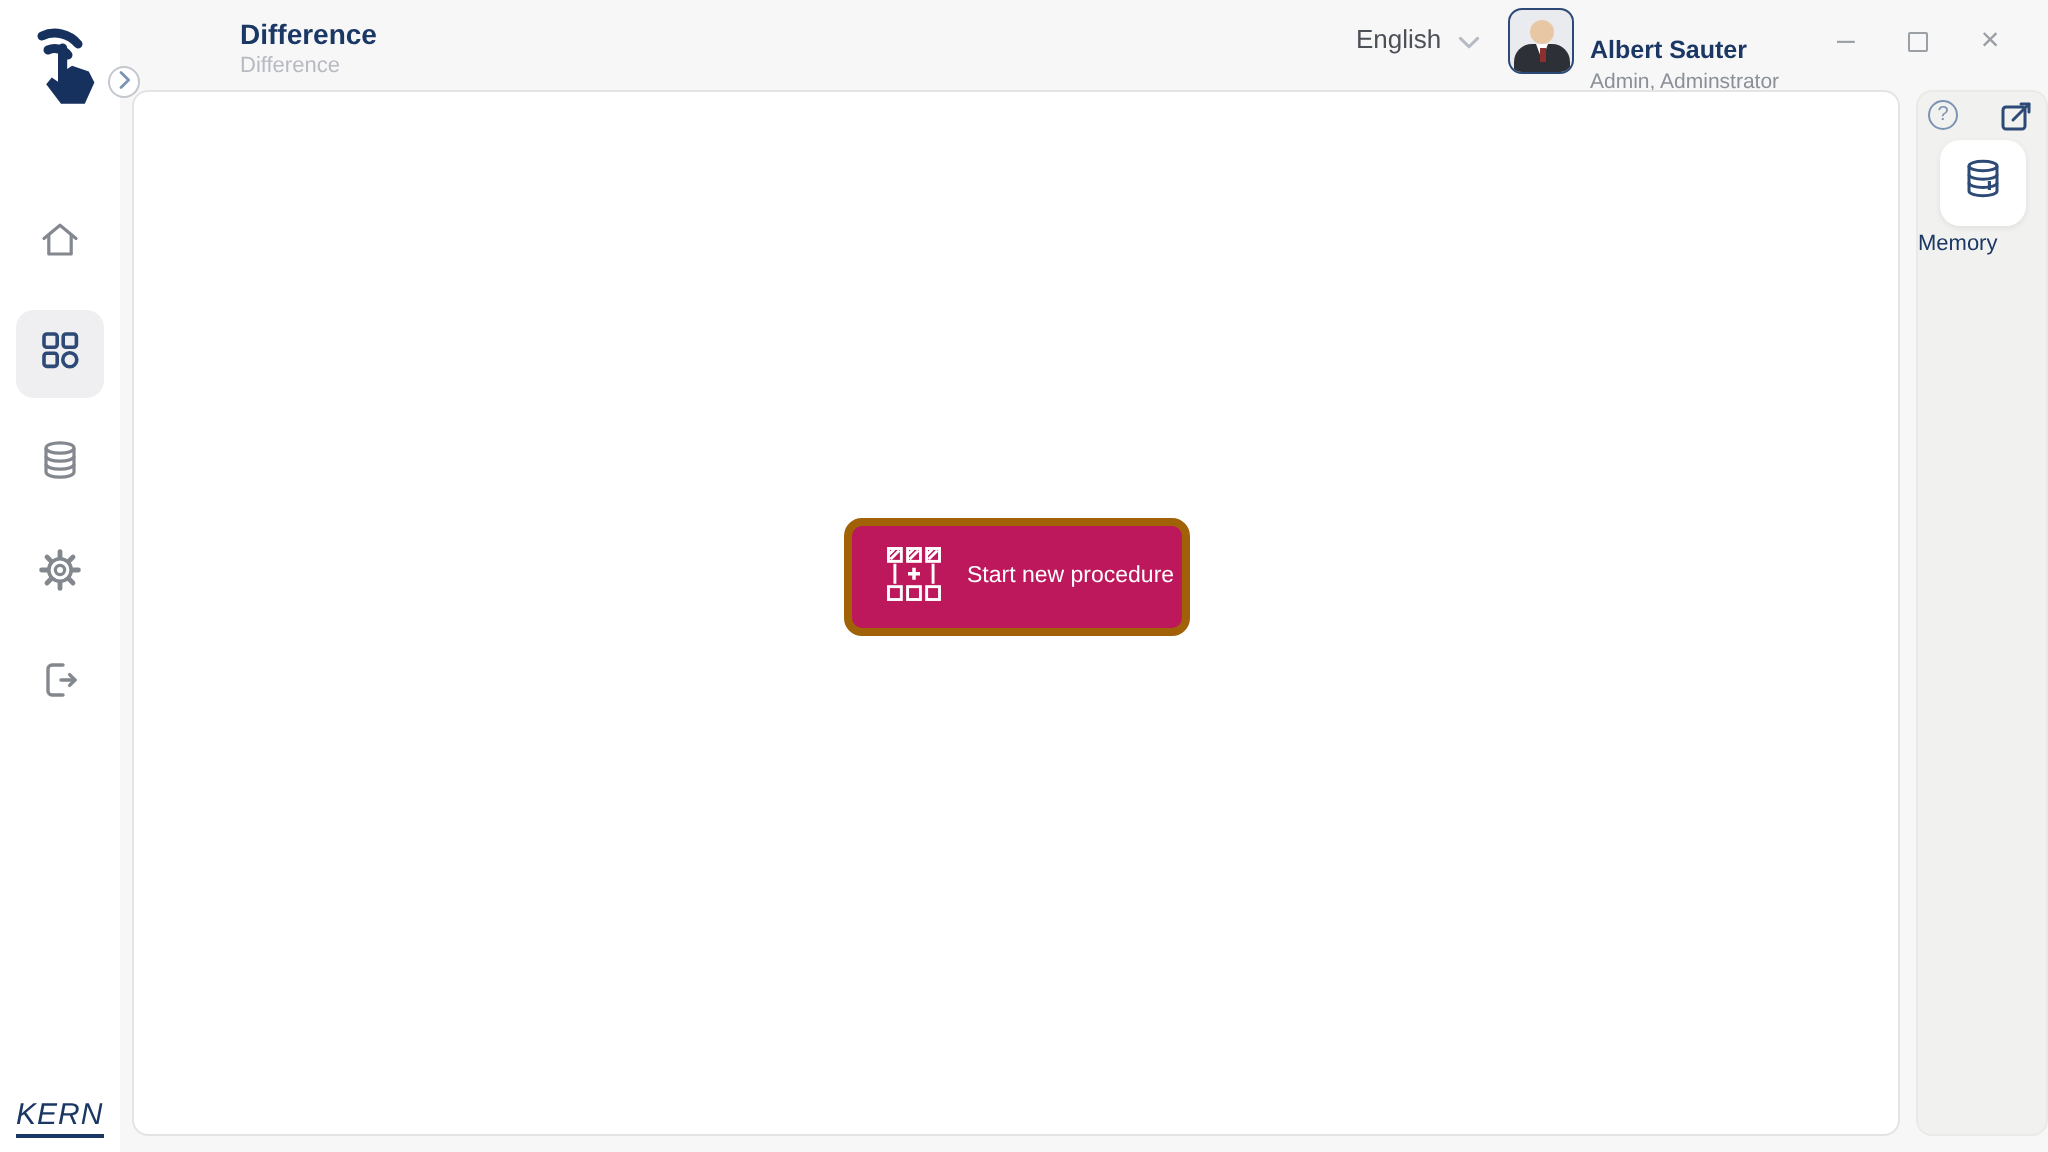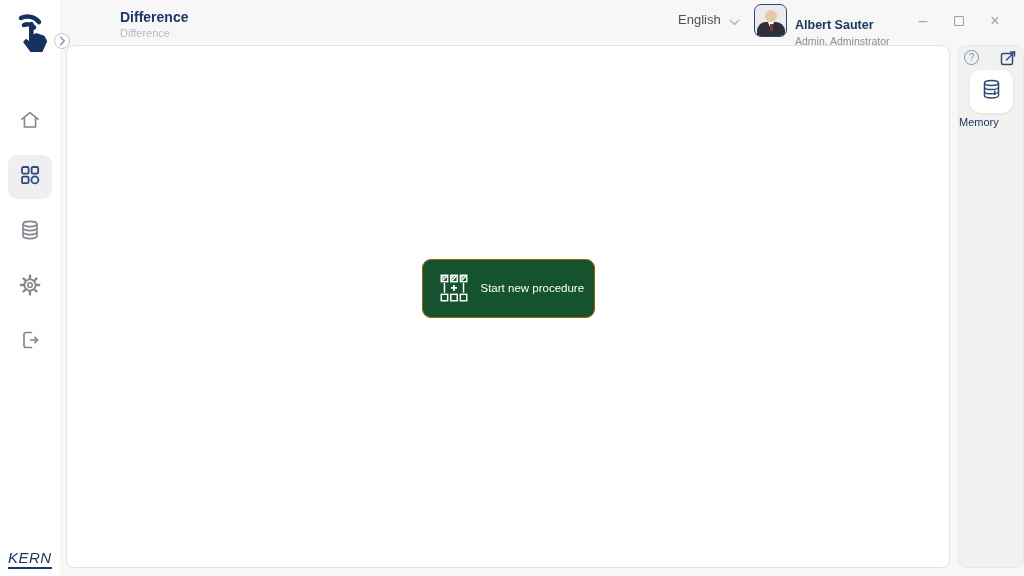--- a/index.html
+++ b/index.html
@@ -64,21 +64,21 @@
   .button-row {
     position:absolute; left:0; top:213px; width:100%;
     display:flex; justify-content:center; gap:47px;
   }
   .proc-btn {
     width:173px; height:59px; border-radius:9px;
     display:flex; align-items:center; gap:13px; padding-left:17px;
     font-size:11.5px; cursor:pointer; text-align:left;
   }
   .proc-btn .lbl { max-width:112px; line-height:1.3; }
-  .proc-btn.primary { background:#14532d; color:#ffffff; border:1px solid #a16207; }
+  .proc-btn.primary { background:#be185d; color:#ffffff; border:4px solid #a16207; }
   .proc-btn.secondary { background:#ffffff; color:#1b3764; border:1px solid #2d4a77; }
   .proc-icon { flex:0 0 auto; display:block; }
   
   .right-panel {
     position:absolute; left:958px; top:45px; width:66px; height:523px;
     background:#f1f1ef; border:1px solid #e9e9e6; border-radius:8px; z-index:2;
   }
   .help-btn {
     position:absolute; left:5px; top:4px; width:15px; height:15px; border-radius:50%;
     border:1.2px solid #7d93b5; color:#7d93b5; font-size:10px;

